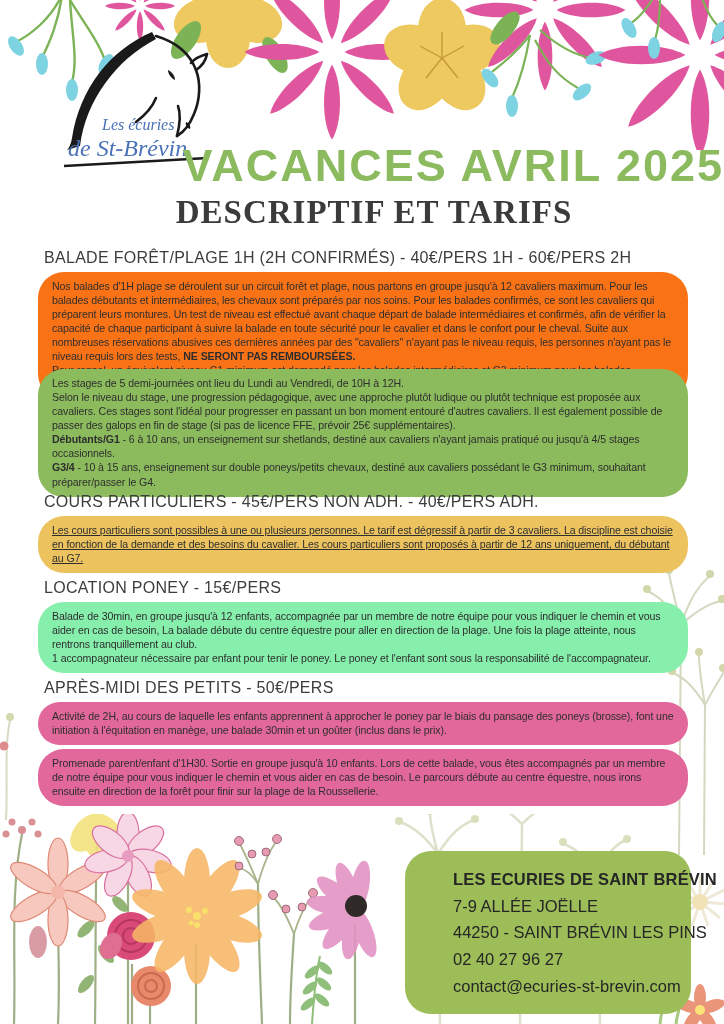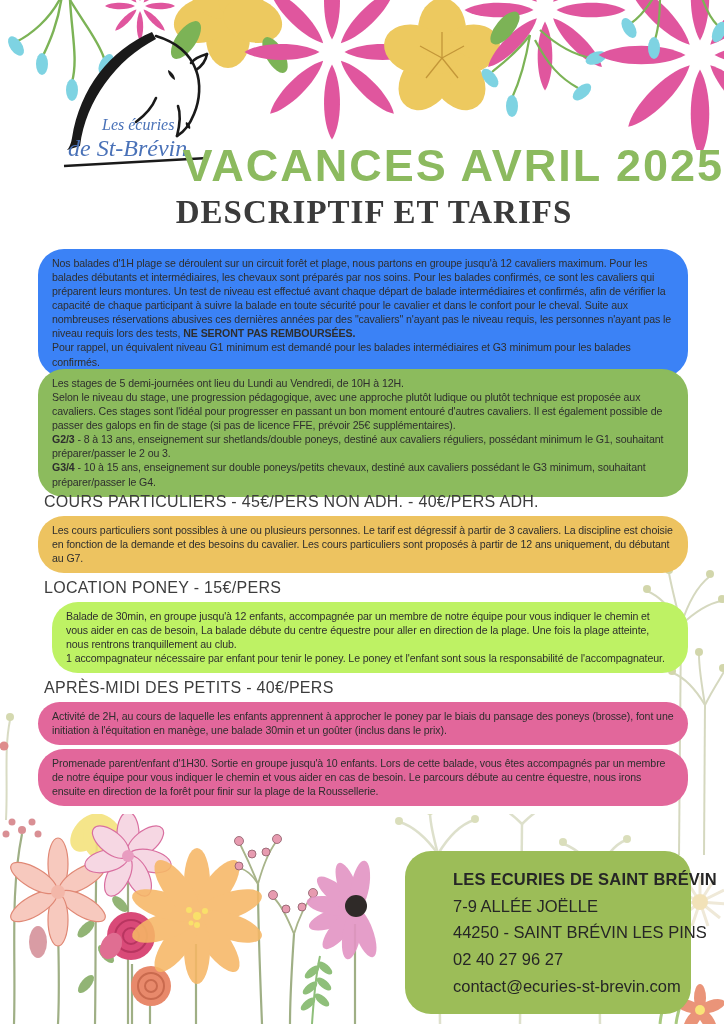--- a/index.html
+++ b/index.html
@@ -192,52 +192,53 @@
   </g>
 </svg>
 
 <svg class="deco left-sprig" viewBox="0 0 40 130" aria-hidden="true" opacity="0.7">
   <path d="M6,130 C8,90 4,60 10,30" stroke="#C8CCAA" stroke-width="2" fill="none"></path>
   <circle cx="10" cy="27" r="4" fill="#C3C98F"></circle>
   <circle cx="4" cy="56" r="4.5" fill="#D15B5B"></circle>
 </svg>
 
 <section class="sec" style="top:249px">
-  <div class="box" style="background-color: #3b82f6;">
+  <h2>BALADE FORÊT/PLAGE 1H (2H CONFIRMÉS) - 40€/PERS 1H - 60€/PERS 2H</h2>
+  <div class="box" style="background-color: #f97316;">
     <p><span>Nos balades d'1H plage se déroulent sur un circuit forêt et plage, nous partons en groupe jusqu'à 12 cavaliers maximum. Pour les balades débutants et intermédiaires, les chevaux sont préparés par nos soins. Pour les balades confirmés, ce sont les cavaliers qui préparent leurs montures. Un test de niveau est effectué avant chaque départ de balade intermédiaires et confirmés, afin de vérifier la capacité de chaque participant à suivre la balade en toute sécurité pour le cavalier et dans le confort pour le cheval. Suite aux nombreuses réservations abusives ces dernières années par des "cavaliers" n'ayant pas le niveau requis, les personnes n'ayant pas le niveau requis lors des tests, </span><b>NE SERONT PAS REMBOURSÉES.</b></p>
     <p><span>Pour rappel, un équivalent niveau G1 minimum est demandé pour les balades intermédiaires et G3 minimum pour les balades confirmés.</span></p>
   </div>
 </section>
 
 <section class="sec" style="top:369px">
   <div class="box" style="background-color: rgb(140, 187, 93);">
     <p><span>Les stages de 5 demi-journées ont lieu du Lundi au Vendredi, de 10H à 12H.</span></p>
     <p><span>Selon le niveau du stage, une progression pédagogique, avec une approche plutôt ludique ou plutôt technique est proposée aux cavaliers. Ces stages sont l'idéal pour progresser en passant un bon moment entouré d'autres cavaliers. Il est également possible de passer des galops en fin de stage (si pas de licence FFE, prévoir 25€ supplémentaires).</span></p>
-    <p><b>G2/3</b><span> - 8 à 13 ans, enseignement sur shetlands/double poneys, destiné aux cavaliers réguliers, possédant minimum le G1, souhaitant préparer/passer le 2 ou 3.</span></p>
+    <p><b>Débutants/G1</b><span> - 6 à 10 ans, un enseignement sur shetlands, destiné aux cavaliers n'ayant jamais pratiqué ou jusqu'à 4/5 stages occasionnels.</span></p>
     <p><b>G3/4</b><span> - 10 à 15 ans, enseignement sur double poneys/petits chevaux, destiné aux cavaliers possédant le G3 minimum, souhaitant préparer/passer le G4.</span></p>
   </div>
 </section>
 
 <section class="sec" style="top:493px">
   <h2>COURS PARTICULIERS - 45€/PERS NON ADH. - 40€/PERS ADH.</h2>
-  <div class="box" style="background-color: rgb(237, 195, 96);">
+  <div class="box" style="background-color: rgb(237, 195, 96); text-decoration: underline;">
     <p><span>Les cours particuliers sont possibles à une ou plusieurs personnes. Le tarif est dégressif à partir de 3 cavaliers. La discipline est choisie en fonction de la demande et des besoins du cavalier. Les cours particuliers sont proposés à partir de 12 ans uniquement, du débutant au G7.</span></p>
   </div>
 </section>
 
 <section class="sec" style="top:579px">
   <h2>LOCATION PONEY - 15€/PERS</h2>
-  <div class="box" style="background-color: #bef264; margin-left: 14px;">
+  <div class="box" style="background-color: #86efac;">
     <p><span>Balade de 30min, en groupe jusqu'à 12 enfants, accompagnée par un membre de notre équipe pour vous indiquer le chemin et vous aider en cas de besoin, La balade débute du centre équestre pour aller en direction de la plage. Une fois la plage atteinte, nous rentrons tranquillement au club.</span></p>
     <p><span>1 accompagnateur nécessaire par enfant pour tenir le poney. Le poney et l'enfant sont sous la responsabilité de l'accompagnateur.</span></p>
   </div>
 </section>
 
 <section class="sec" style="top:679px">
-  <h2>APRÈS-MIDI DES PETITS - 40€/PERS</h2>
+  <h2>APRÈS-MIDI DES PETITS - 50€/PERS</h2>
   <div class="box" style="background-color: rgb(226, 103, 155);">
     <p><span>Activité de 2H, au cours de laquelle les enfants apprennent à approcher le poney par le biais du pansage des poneys (brosse), font une initiation à l'équitation en manège, une balade 30min et un goûter (inclus dans le prix).</span></p>
   </div>
 </section>
 
 <section class="sec" style="top:749px">
   <div class="box" style="background-color: rgb(226, 103, 155);">
     <p><span>Promenade parent/enfant d'1H30. Sortie en groupe jusqu'à 10 enfants. Lors de cette balade, vous êtes accompagnés par un membre de notre équipe pour vous indiquer le chemin et vous aider en cas de besoin. Le parcours débute au centre équestre, nous irons ensuite en direction de la forêt pour finir sur la plage de la Roussellerie.</span></p>
   </div>
 </section>

